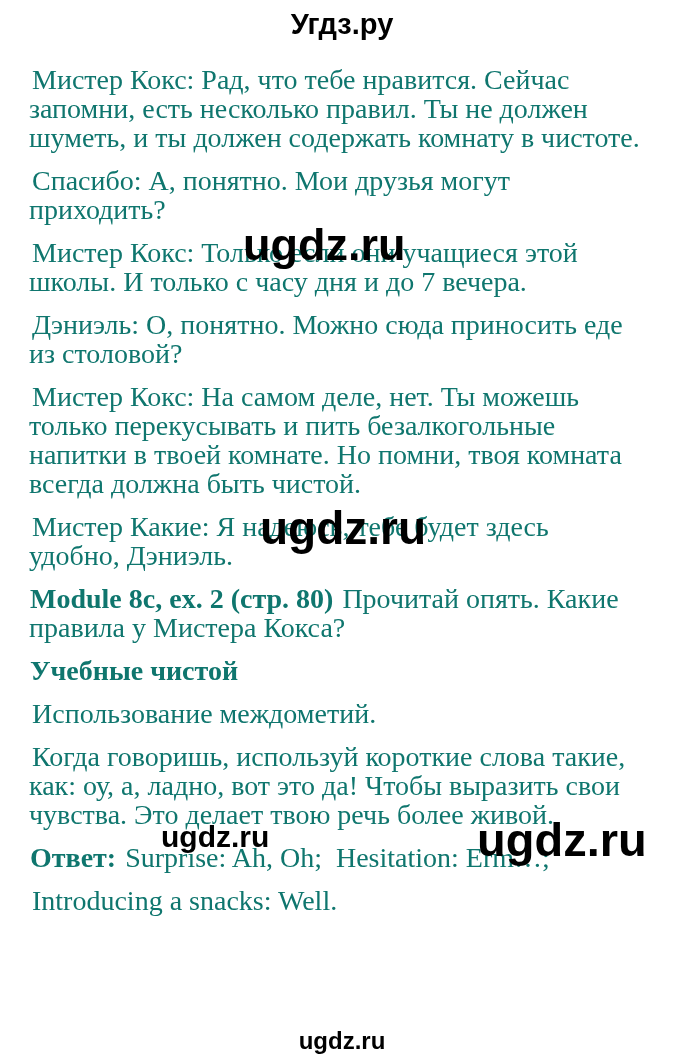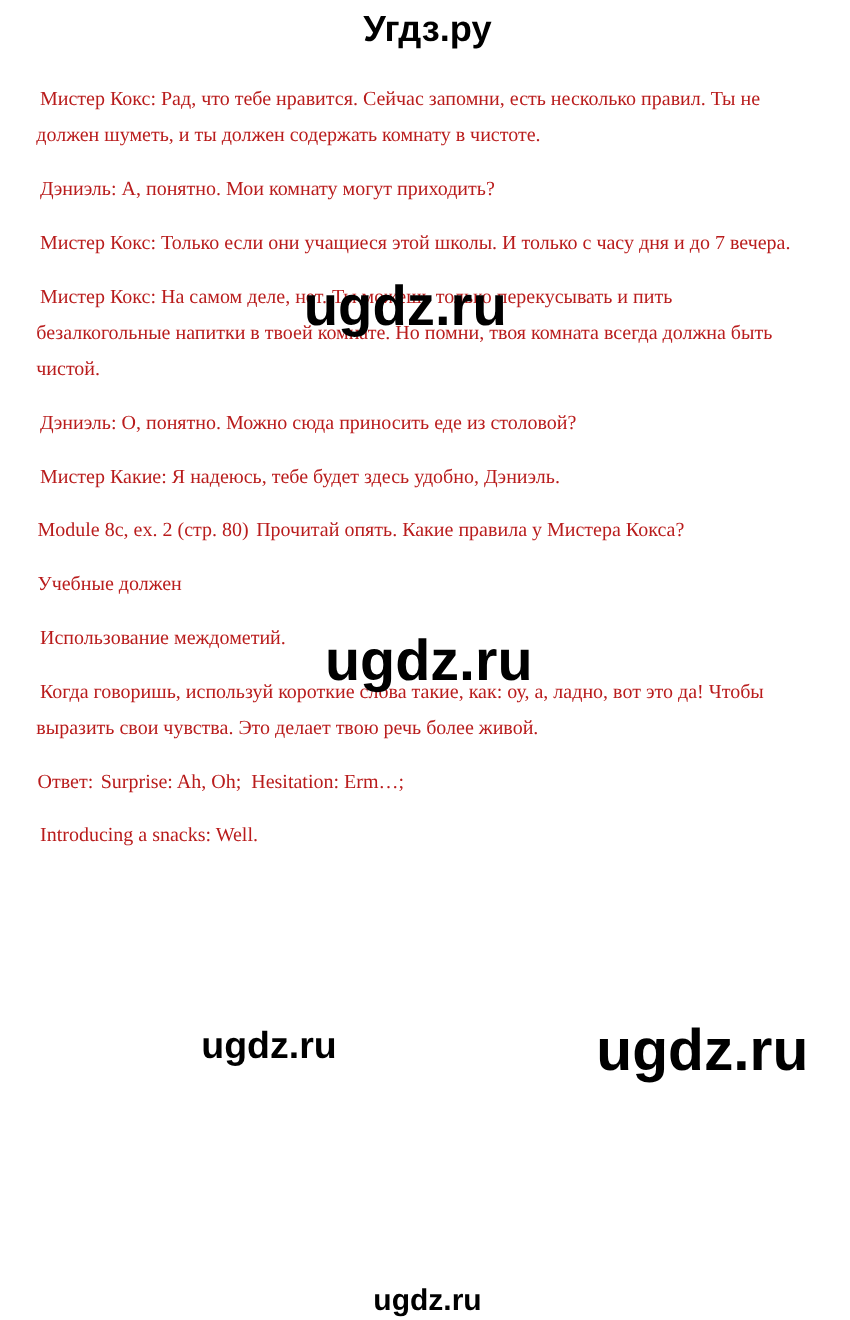--- a/index.html
+++ b/index.html
@@ -19,26 +19,26 @@
     font-family: "Liberation Sans", sans-serif;
     font-weight: bold;
     font-size: 29px;
     line-height: 1.1;
     color: #000000;
   }
   .content {
     padding: 22px 35px 0 25px;
   }
   .body-par {
-    font-size: 16px;
+    font-size: 28px;
     line-height: 29px;
     margin-bottom: 12px;
-    color: #b91c1c;
+    color: #0f766e;
   }
-  .body-par b { font-weight: normal; }
+  .body-par b { font-weight: bold; }
   .body-par span { white-space: pre-wrap; }
   .watermark {
     position: absolute;
     font-family: "Liberation Sans", sans-serif;
     font-weight: bold;
     color: #000000;
     line-height: 0.95;
     white-space: nowrap;
     z-index: 5;
   }
@@ -60,27 +60,27 @@
 </style>
 </head>
 <body>
 
 <div class="page">
 
   <div class="site-header">Угдз.ру</div>
 
   <div class="content">
     <p class="body-par"><b></b><span>Мистер Кокс: Рад, что тебе нравится. Сейчас запомни, есть несколько правил. Ты не должен шуметь, и ты должен содержать комнату в чистоте.</span></p>
-    <p class="body-par"><b></b><span>Дэниэль: А, понятно. Мои комнату могут приходить?</span></p>
+    <p class="body-par"><b></b><span>Спасибо: А, понятно. Мои друзья могут приходить?</span></p>
     <p class="body-par"><b></b><span>Мистер Кокс: Только если они учащиеся этой школы. И только с часу дня и до 7 вечера.</span></p>
+    <p class="body-par"><b></b><span>Дэниэль: О, понятно. Можно сюда приносить еде из столовой?</span></p>
     <p class="body-par"><b></b><span>Мистер Кокс: На самом деле, нет. Ты можешь только перекусывать и пить безалкогольные напитки в твоей комнате. Но помни, твоя комната всегда должна быть чистой.</span></p>
-    <p class="body-par"><b></b><span>Дэниэль: О, понятно. Можно сюда приносить еде из столовой?</span></p>
     <p class="body-par"><b></b><span>Мистер Какие: Я надеюсь, тебе будет здесь удобно, Дэниэль.</span></p>
     <p class="body-par"><b>Module 8c, ex. 2 (стр. 80)</b><span> Прочитай опять. Какие правила у Мистера Кокса?</span></p>
-    <p class="body-par"><b>Учебные должен</b><span></span></p>
+    <p class="body-par"><b>Учебные чистой</b><span></span></p>
     <p class="body-par"><b></b><span>Использование междометий.</span></p>
     <p class="body-par"><b></b><span>Когда говоришь, используй короткие слова такие, как: оу, а, ладно, вот это да! Чтобы выразить свои чувства. Это делает твою речь более живой.</span></p>
     <p class="body-par"><b>Ответ:</b><span> Surprise: Ah, Oh;  Hesitation: Erm…;</span></p>
     <p class="body-par"><b></b><span>Introducing a snacks: Well.</span></p>
   </div>
 
   <div class="watermark wm-1">ugdz.ru</div>
   <div class="watermark wm-2">ugdz.ru</div>
   <div class="watermark wm-3">ugdz.ru</div>
   <div class="watermark wm-4">ugdz.ru</div>

